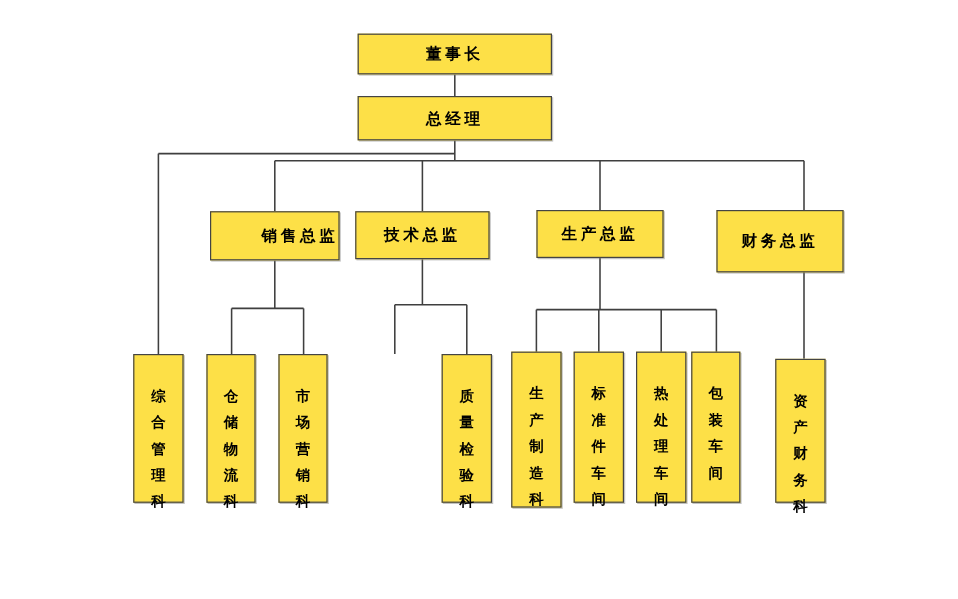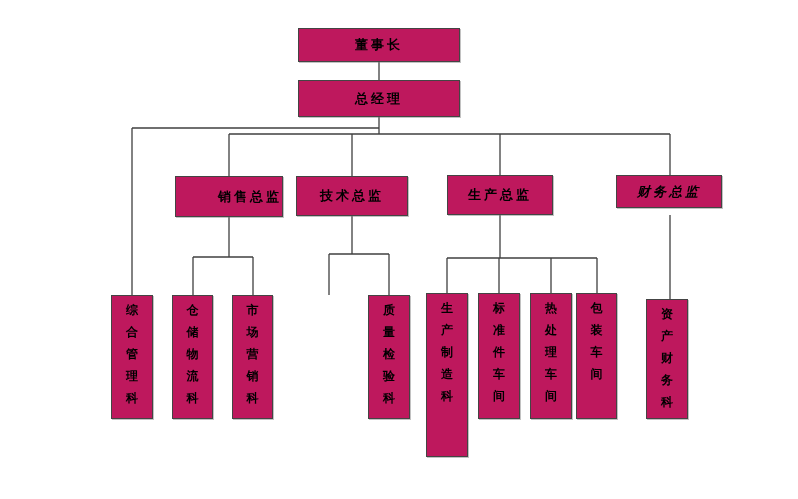--- a/index.html
+++ b/index.html
@@ -16,41 +16,41 @@
     overflow: hidden;
   }
   .wires {
     position: absolute;
     left: 0; top: 0;
     width: 798px; height: 499px;
   }
   .node {
     position: absolute;
     box-sizing: border-box;
-    background: #be185d;
+    background: #fde047;
     border: 1.5px solid #444444;
     border-radius: 0;
     color: #000000;
     display: flex;
     align-items: center;
     justify-content: center;
     box-shadow: 1px 1px 0 rgba(120,120,120,0.45);
   }
   .hnode {
     font-size: 13px;
     font-weight: bold;
     letter-spacing: 3px;
     text-align: center;
   }
   .vnode {
     align-items: flex-start;
     justify-content: center;
     font-size: 12px;
     font-weight: bold;
-    padding-top: 3px;
+    padding-top: 23px;
   }
   .vnode .vtext {
     display: block;
     width: 14px;
     line-height: 22px;
     text-align: center;
     word-break: break-all;
   }
 </style>
 </head>
@@ -105,37 +105,37 @@
 
   <div class="node hnode" style="left:175px; top:176px; width:108px; height:41px;justify-content:flex-end;">
     <span>销售总监</span>
   </div>
   <div class="node hnode" style="left:296px; top:176px; width:112px; height:40px;">
     <span>技术总监</span>
   </div>
   <div class="node hnode" style="left:447px; top:175px; width:106px; height:40px;justify-content:center;">
     <span>生产总监</span>
   </div>
-  <div class="node hnode" style="left:616px; top:175px; width:106px; height:33px;font-style:italic;">
+  <div class="node hnode" style="left:597px; top:175px; width:106px; height:52px;">
     <span>财务总监</span>
   </div>
 
   <div class="node vnode" style="left:111px; top:295px; width:42px; height:124px;">
     <span class="vtext">综合管理科</span>
   </div>
   <div class="node vnode" style="left:232px; top:295px; width:41px; height:124px;">
     <span class="vtext">市场营销科</span>
   </div>
   <div class="node vnode" style="left:172px; top:295px; width:41px; height:124px;">
     <span class="vtext">仓储物流科</span>
   </div>
   <div class="node vnode" style="left:368px; top:295px; width:42px; height:124px;">
     <span class="vtext">质量检验科</span>
   </div>
-  <div class="node vnode" style="left:426px; top:293px; width:42px; height:164px;">
+  <div class="node vnode" style="left:426px; top:293px; width:42px; height:130px;">
     <span class="vtext">生产制造科</span>
   </div>
   <div class="node vnode" style="left:478px; top:293px; width:42px; height:126px;">
     <span class="vtext">标准件车间</span>
   </div>
   <div class="node vnode" style="left:530px; top:293px; width:42px; height:126px;">
     <span class="vtext">热处理车间</span>
   </div>
   <div class="node vnode" style="left:576px; top:293px; width:41px; height:126px;">
     <span class="vtext">包装车间</span>

